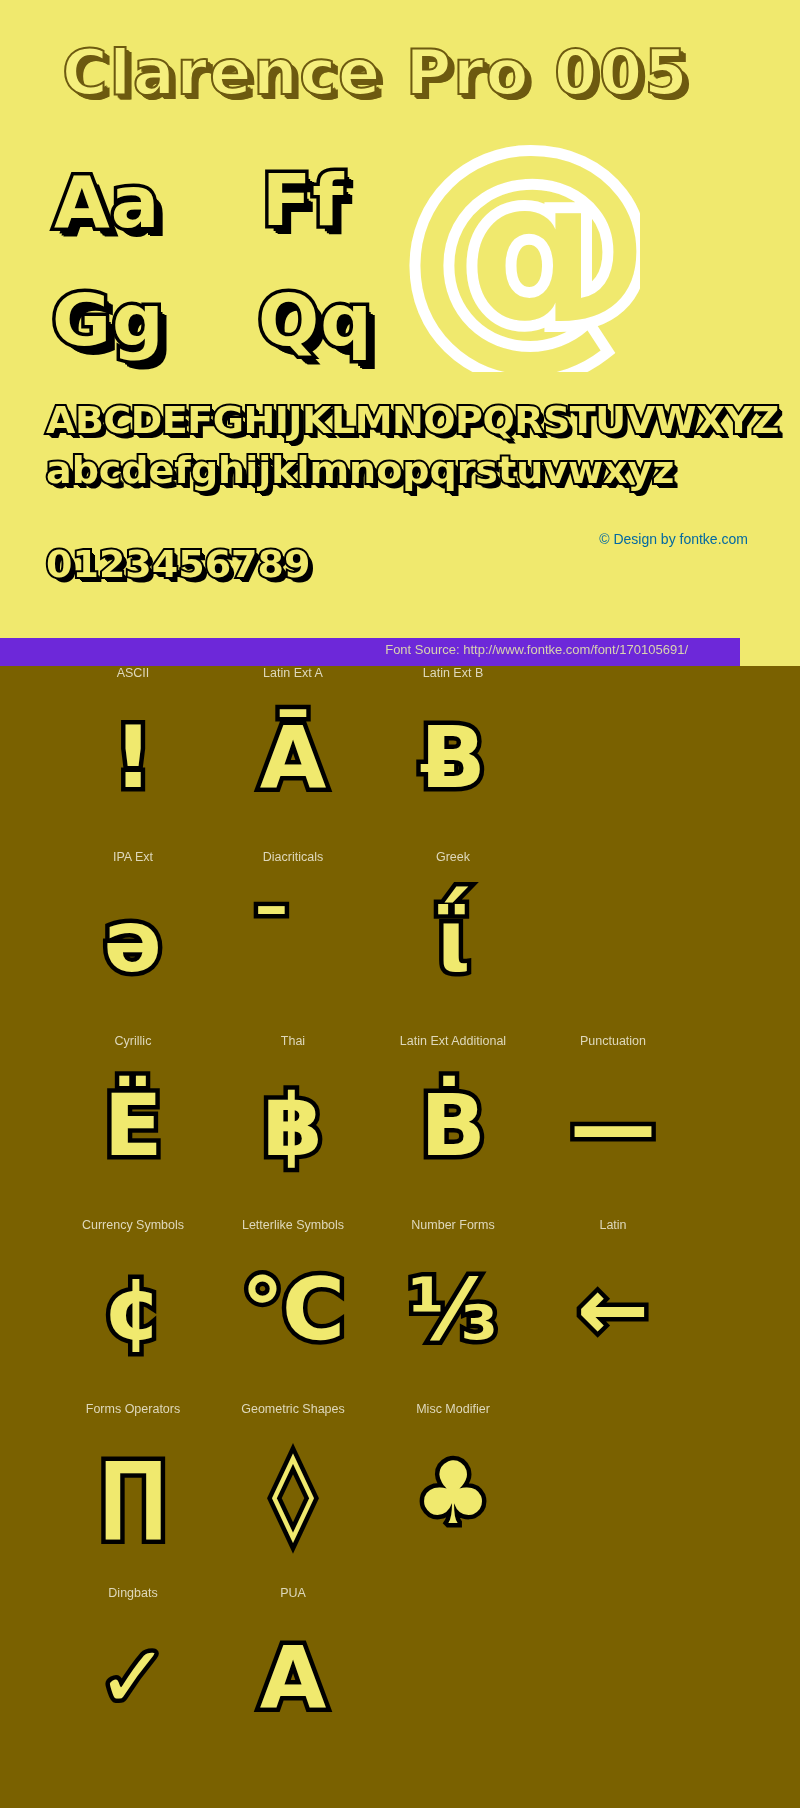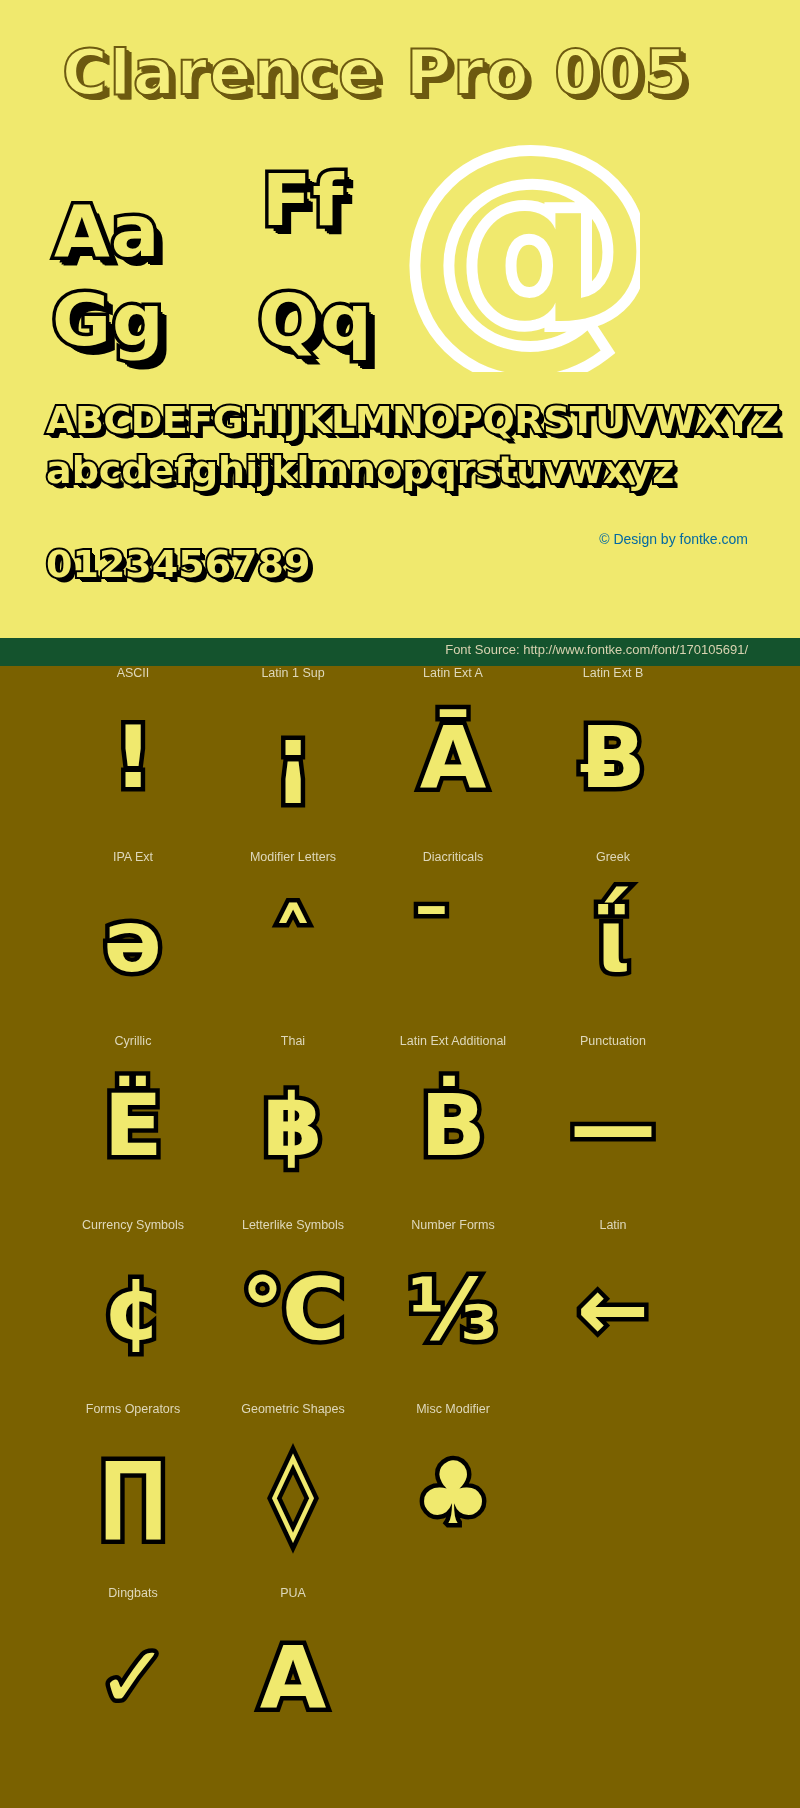--- a/index.html
+++ b/index.html
@@ -52,21 +52,21 @@
     color: #f0e96e;
     -webkit-text-stroke: 7px #000;
     paint-order: stroke fill;
     text-shadow:
        5px 6px 0 #000,
        7px 8px 0 #000,
        9px 9px 0 #000;
     white-space: nowrap;
     letter-spacing: 1px;
   }
-  .pair-aa { left: 54px;  top: 160px; margin-top: 29px; }
+  .pair-aa { left: 54px;  top: 160px; }
   .pair-ff { left: 262px; top: 158px; }
   .pair-gg { left: 52px;  top: 278px; }
   .pair-qq { left: 258px; top: 278px; }
 
   
   .at-sign {
     position: absolute;
     left: 404px;
     top: 130px;
     width: 236px;
@@ -109,23 +109,23 @@
     font-size: 14px;
     color: #0369a1;
     white-space: nowrap;
   }
 
   
   .source-band {
     position: absolute;
     left: 0;
     top: 638px;
-    width: 800px;
+    width: 740px;
     height: 28px;
-    background: #14532d;
+    background: #6d28d9;
   }
   .source-text {
     position: absolute;
     right: 52px;
     top: 4px;
     font-family: "Liberation Sans", sans-serif;
     font-size: 13px;
     color: #d8d2b0;
     white-space: nowrap;
   }
@@ -208,42 +208,34 @@
   <div class="source-text">Font Source: http://www.fontke.com/font/170105691/</div>
 </div>
 
 <div class="grid">
     <div class="grid-row">
       <div class="cell">
         <div class="cell-label">ASCII</div>
         <div class="cell-glyph">!</div>
       </div>
       <div class="cell">
-        <div class="cell-label">Latin 1 Sup</div>
-        <div class="cell-glyph">¡</div>
-      </div>
-      <div class="cell">
         <div class="cell-label">Latin Ext A</div>
         <div class="cell-glyph">Ā</div>
       </div>
       <div class="cell">
         <div class="cell-label">Latin Ext B</div>
         <div class="cell-glyph">Ƀ</div>
       </div>
     </div>
     <div class="grid-row">
       <div class="cell">
         <div class="cell-label">IPA Ext</div>
         <div class="cell-glyph">ə</div>
       </div>
       <div class="cell">
-        <div class="cell-label">Modifier Letters</div>
-        <div class="cell-glyph">˄</div>
-      </div>
-      <div class="cell">
         <div class="cell-label">Diacriticals</div>
         <div class="cell-glyph">̄</div>
       </div>
       <div class="cell">
         <div class="cell-label">Greek</div>
         <div class="cell-glyph">ΐ</div>
       </div>
     </div>
     <div class="grid-row">
       <div class="cell">

